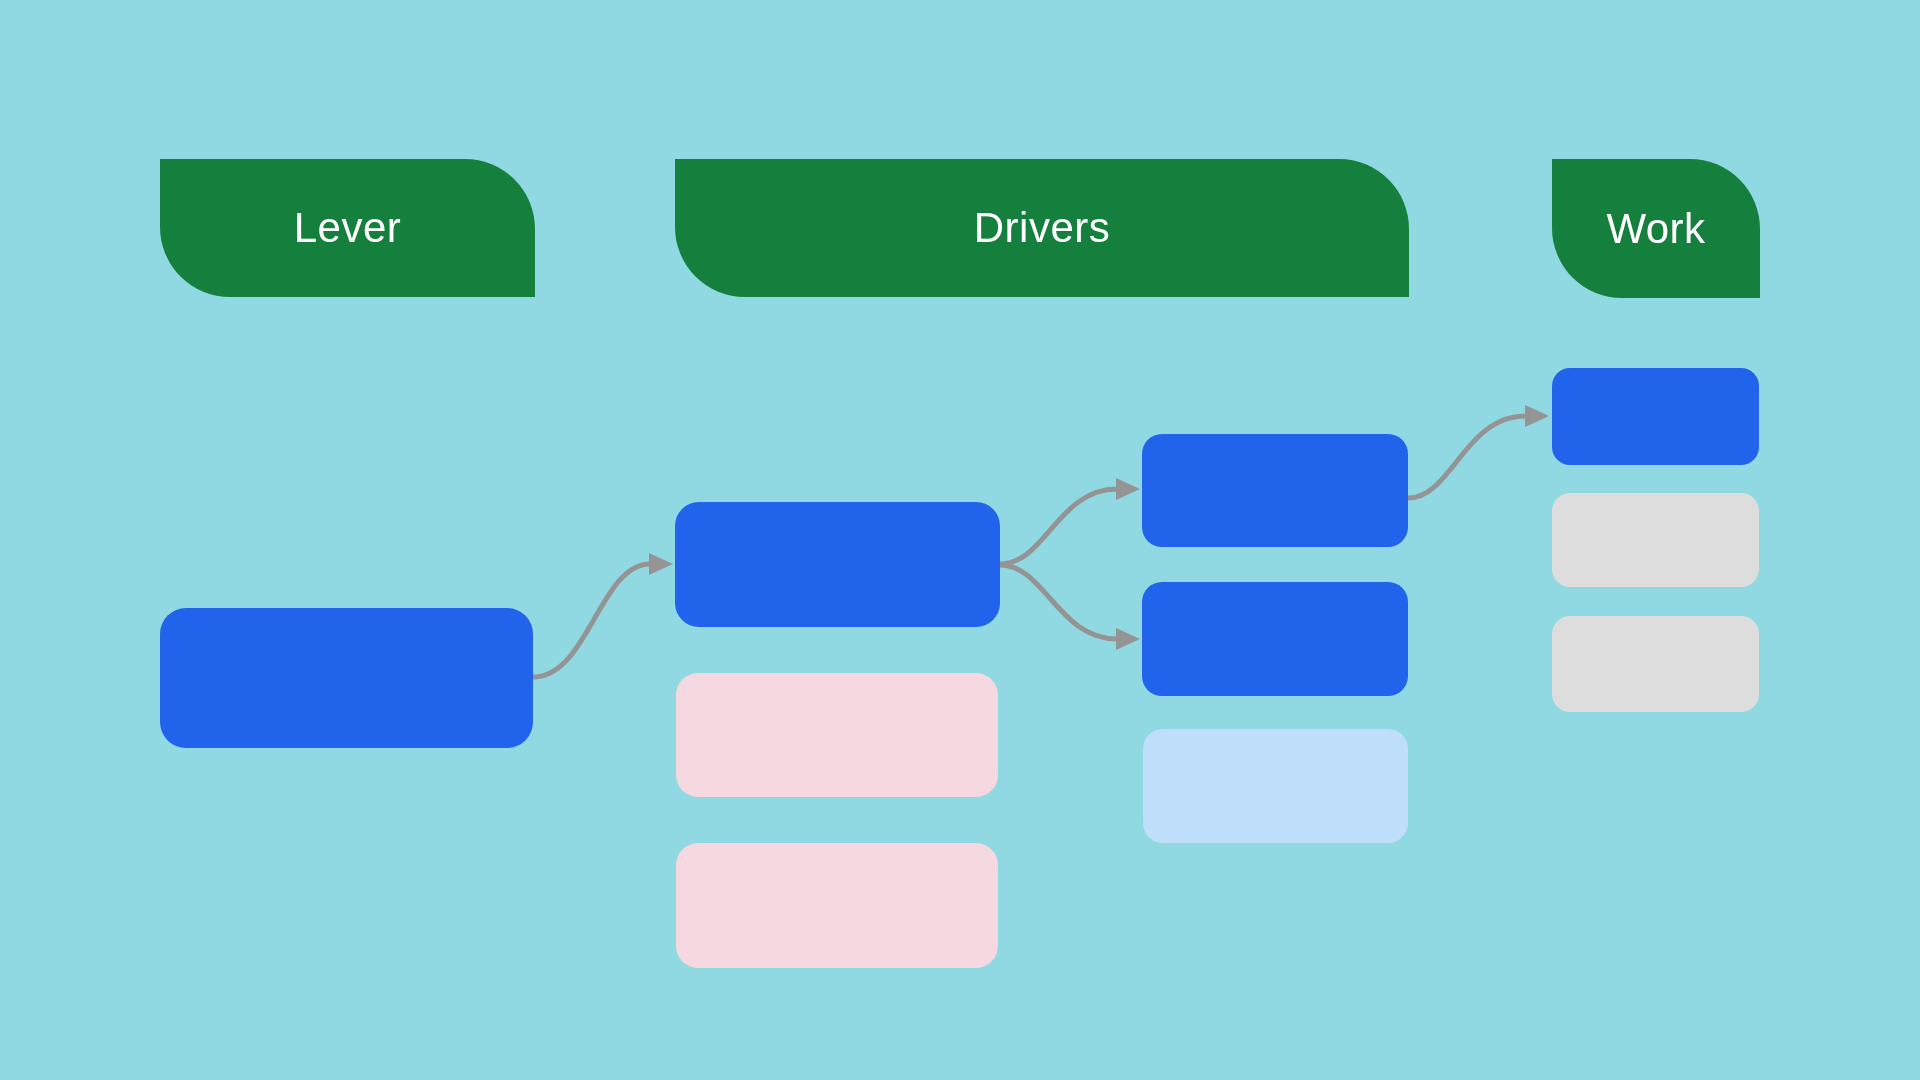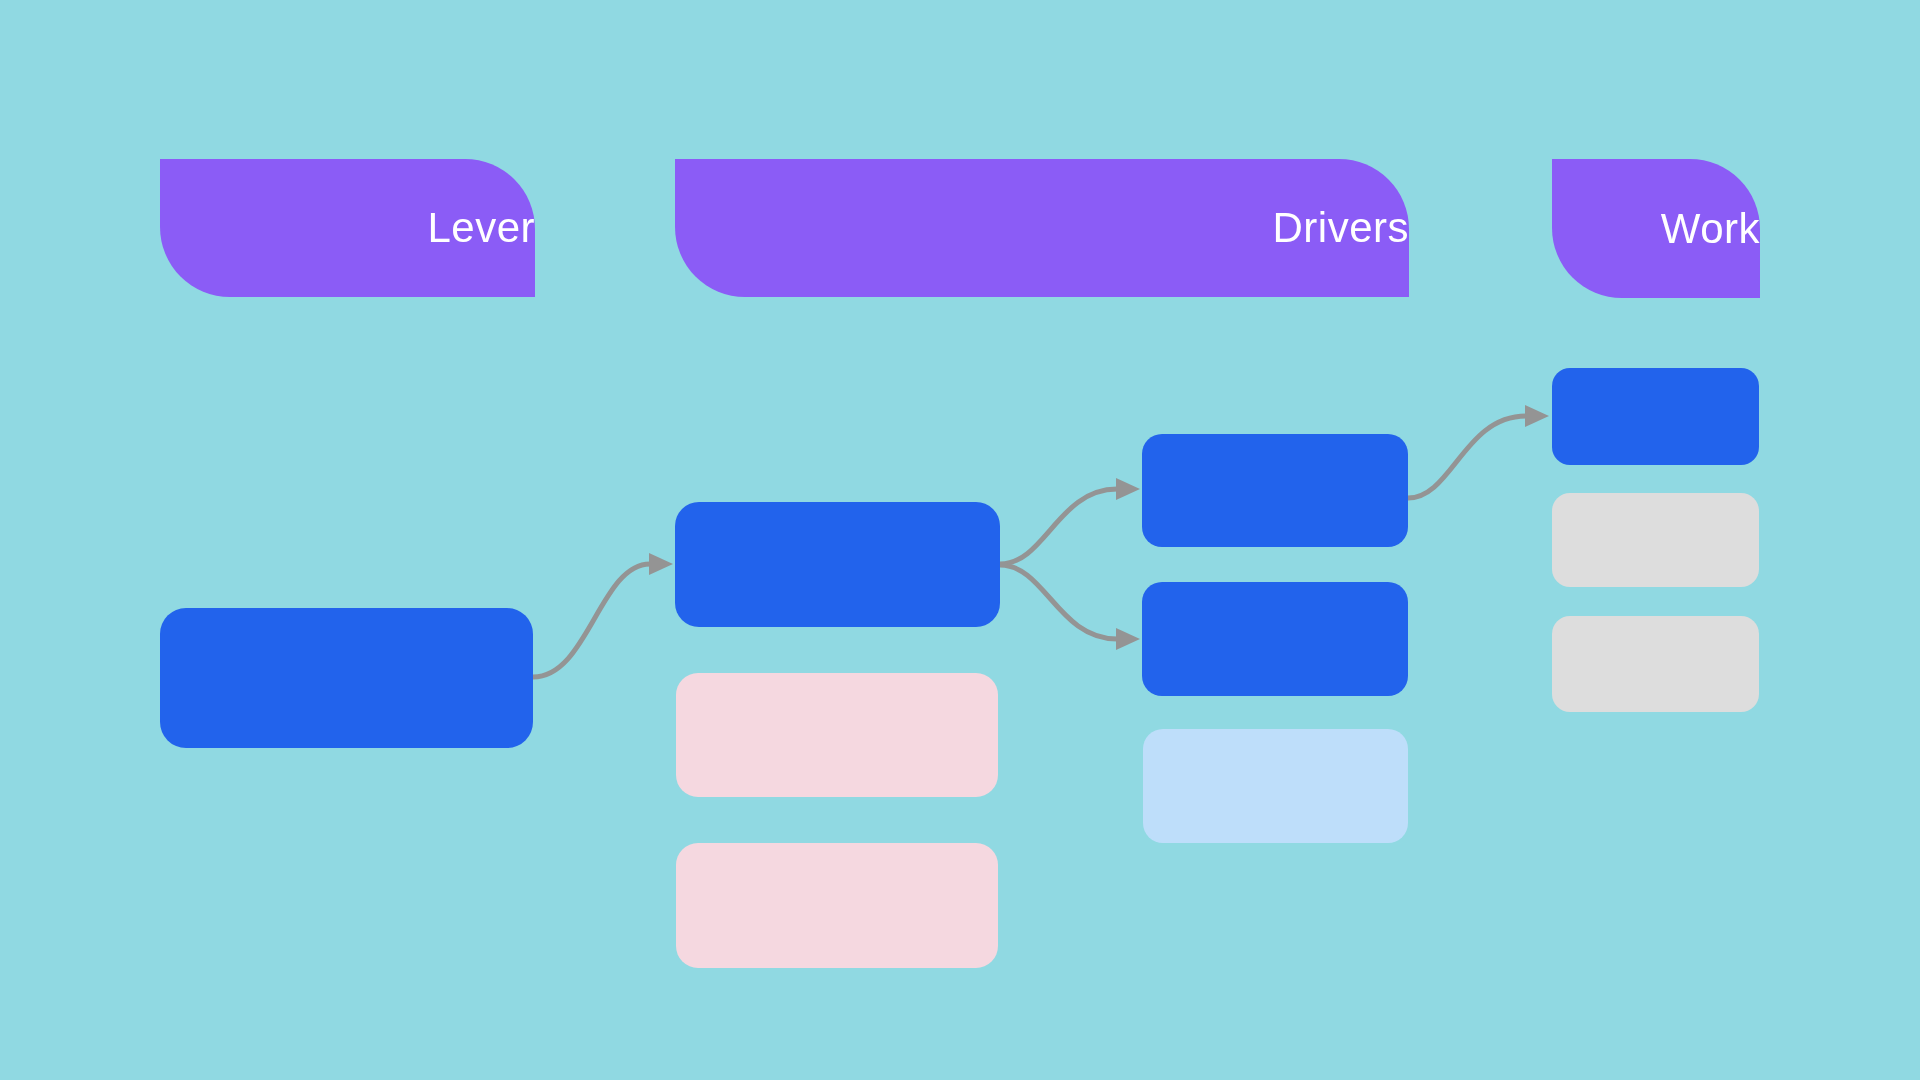--- a/index.html
+++ b/index.html
@@ -18,25 +18,25 @@
   }
   .arrow-layer {
     position: absolute;
     left: 0; top: 0;
     width: 1920px;
     height: 1080px;
     pointer-events: none;
   }
   .hdr {
     position: absolute;
-    background: #8b5cf6;
+    background: #15803d;
     border-radius: 0 70px 0 70px;
     display: flex;
     align-items: center;
-    justify-content: flex-end;
+    justify-content: center;
   }
   .hdr-label {
     color: #ffffff;
     font-size: 42px;
     font-weight: 400;
     letter-spacing: 0.5px;
   }
   .node {
     position: absolute;
   }

